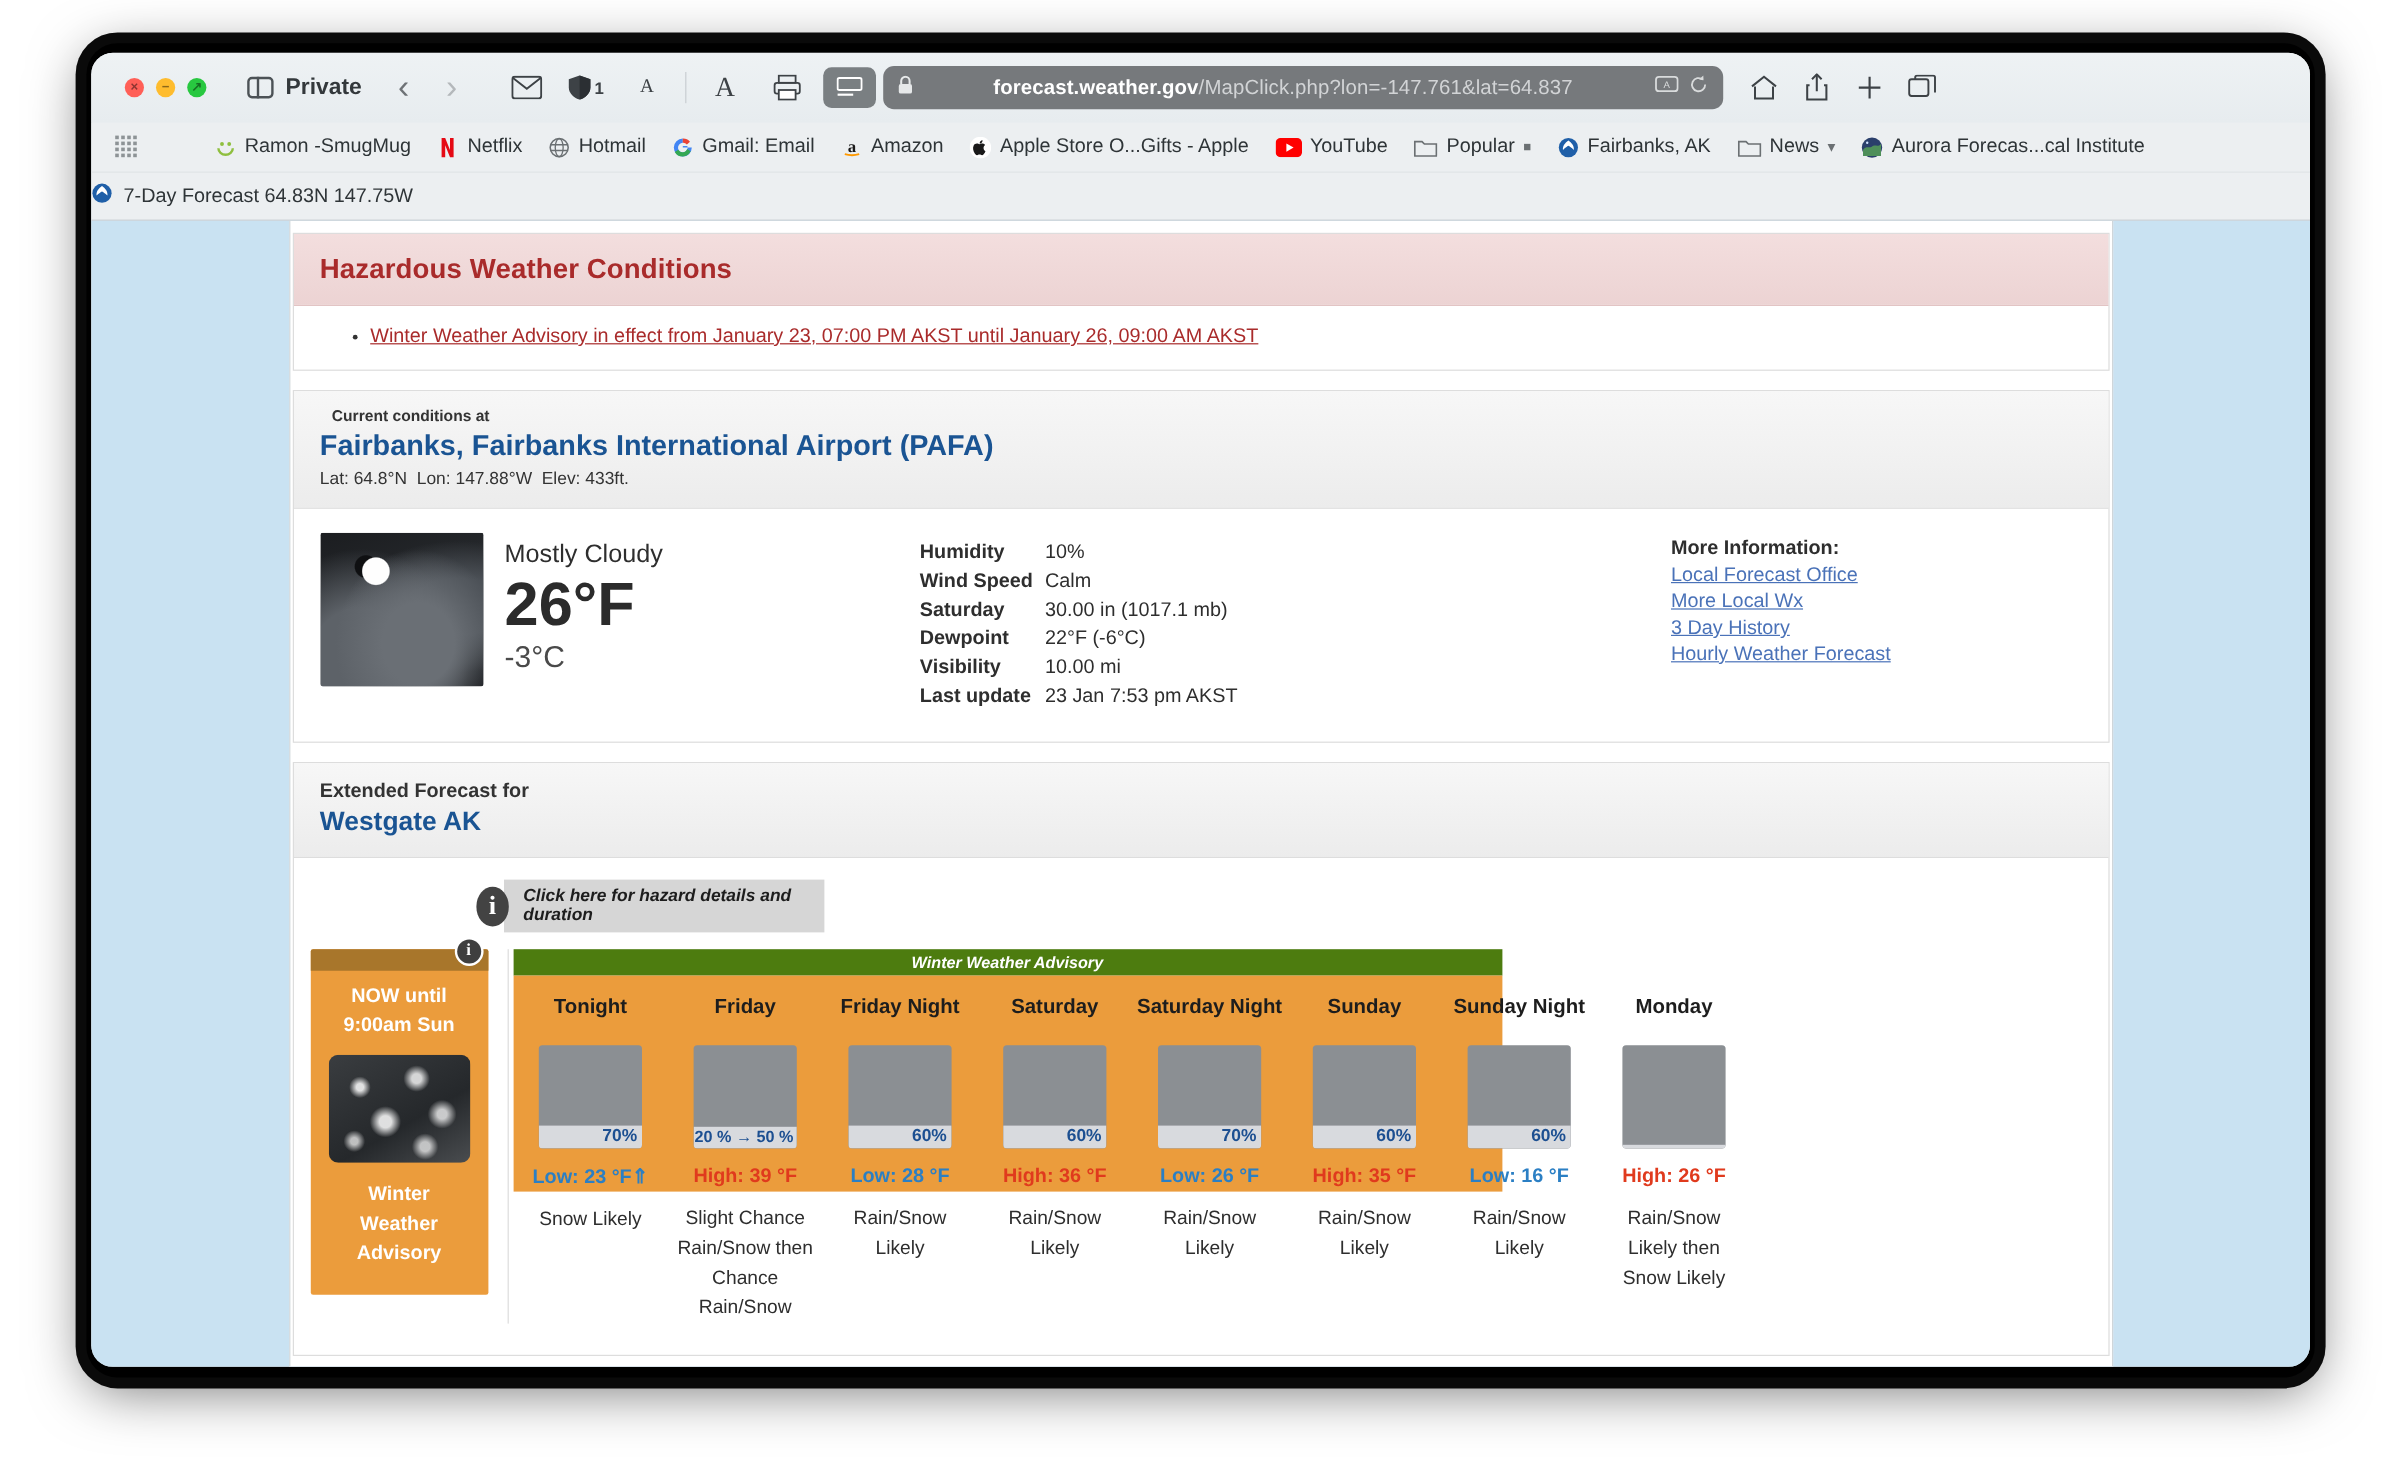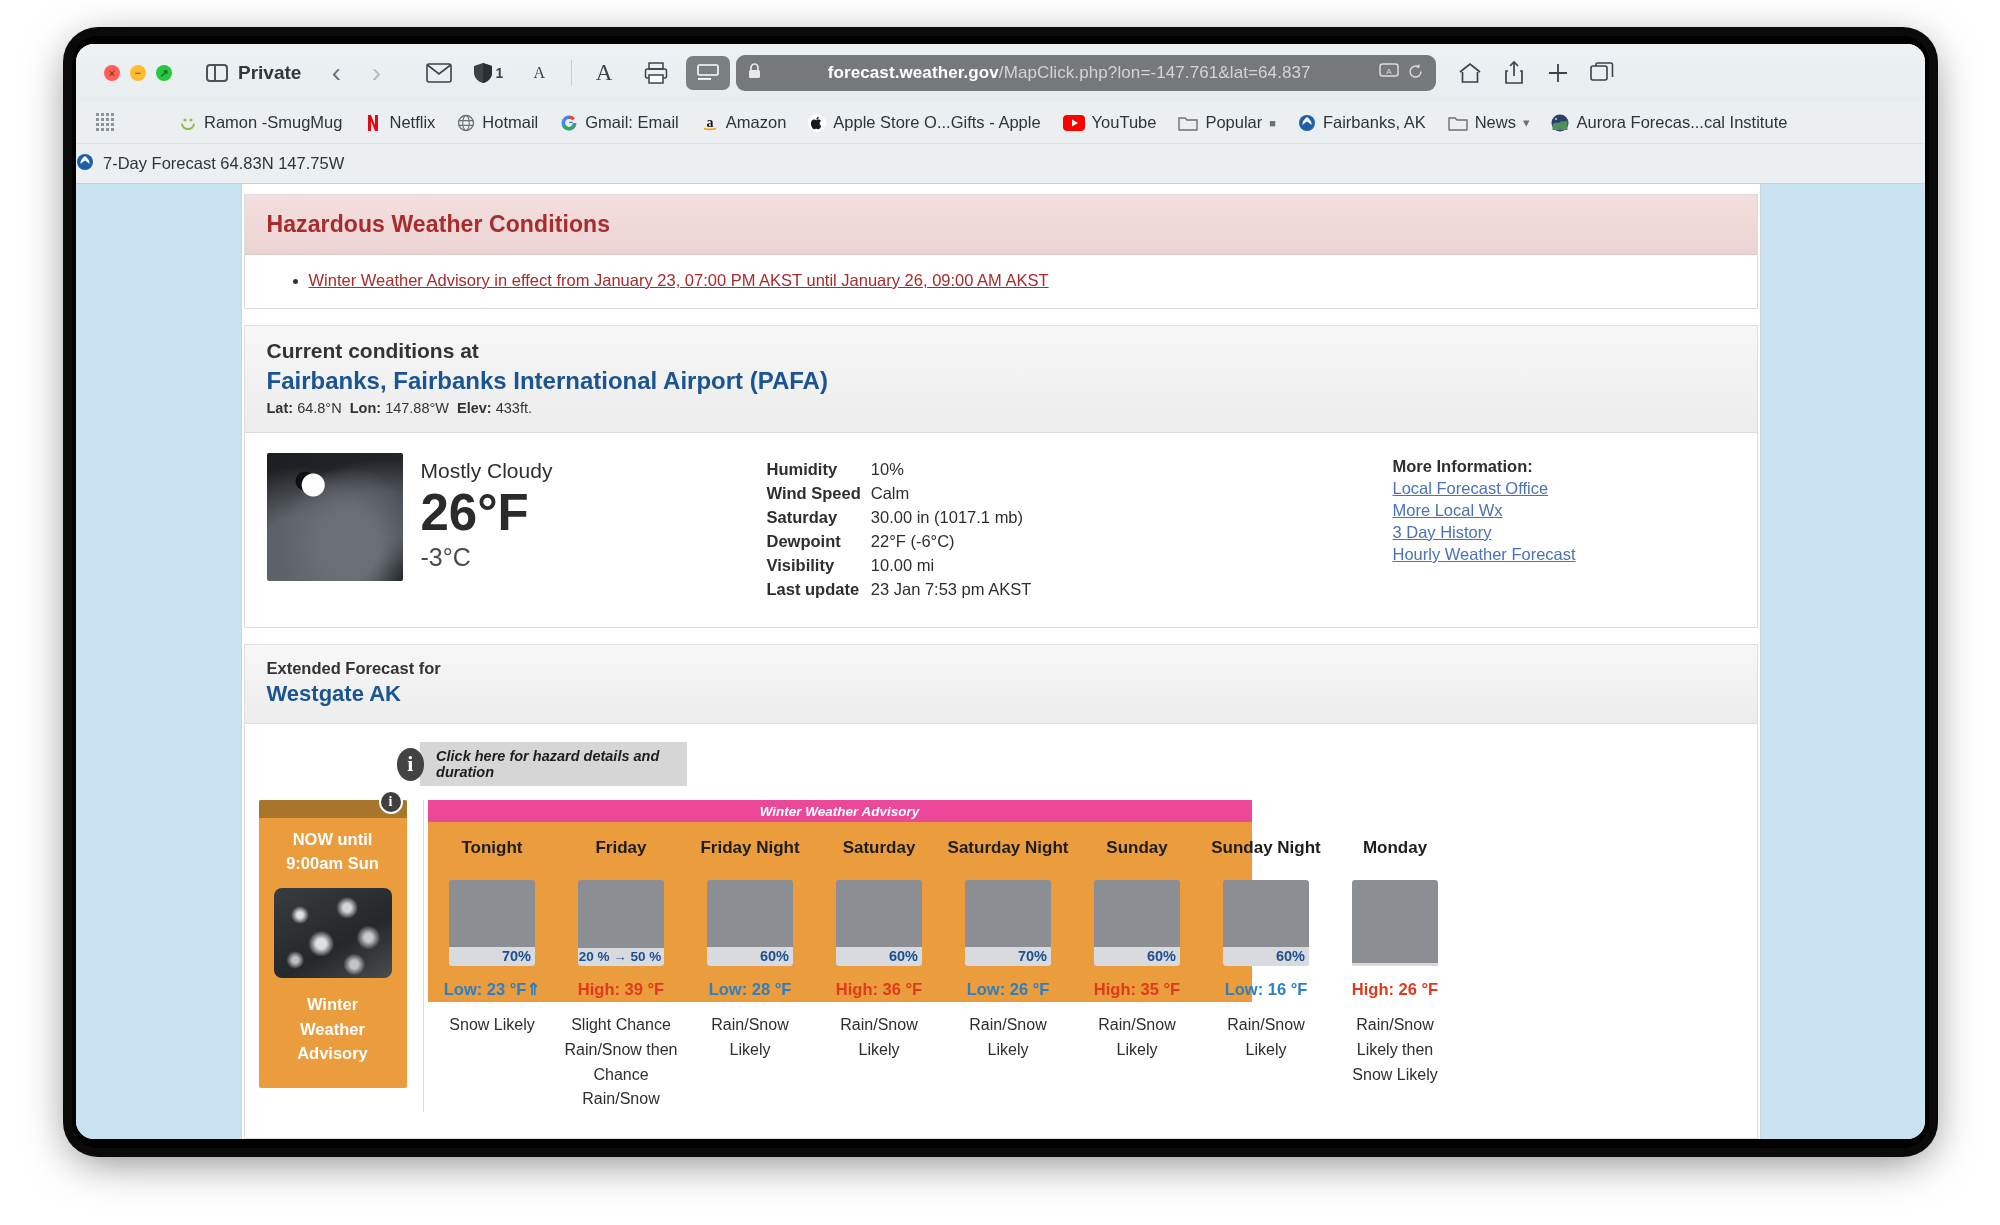--- a/index.html
+++ b/index.html
@@ -142,24 +142,24 @@
   .hazard-link {
     color:#a92b2b; text-decoration: underline; font-size:16.5px;
   }
 
   
   .cc-head {
     background: linear-gradient(#f7f7f7,#ececec);
     padding: 13px 22px 16px 22px;
     border-bottom:1px solid #ddd;
   }
-  .cc-head .sub { font-size:21px; color:#333; font-weight:600; }
+  .cc-head .sub { font-size:13px; color:#333; font-weight:600;margin-left:10px; }
   .cc-head .title { font-size:24px; color:#1a5493; font-weight:700; margin-top:4px;}
   .cc-head .coords { font-size:14.5px; color:#333; margin-top:5px;}
-  .cc-head .coords b { font-weight:700; }
+  .cc-head .coords b { font-weight:400; }
 
   .cc-body { display:flex; padding: 20px 34px 26px 22px; }
   .cc-left { width: 300px; display:flex; gap: 18px; }
   .cc-img {
     width: 136px; height: 128px; border-radius: 2px; flex:none;
     background:
       radial-gradient(circle at 34% 25%, #fefefe 0 11px, rgba(255,255,255,0) 12px),
       radial-gradient(circle at 28% 22%, #0f1012 0 9px, rgba(0,0,0,0) 10px),
       radial-gradient(ellipse at 60% 72%, #6a6f75 0 26%, rgba(0,0,0,0) 60%),
       radial-gradient(ellipse at 25% 85%, #5d6268 0 30%, rgba(0,0,0,0) 62%),
@@ -229,21 +229,21 @@
       radial-gradient(circle at 68% 85%, rgba(255,255,255,.7) 0 4px, rgba(255,255,255,0) 11px),
       linear-gradient(150deg,#3a3d40,#25282b 60%,#4a4d50);
   }
   .now-card .nc-txt { text-align:center; color:#fff; font-weight:700; font-size:16.5px; line-height:1.5; margin-top:14px;}
 
   .divider { width:1px; background:#dcdcdc; align-self:stretch; margin-right: 4px;}
 
   .days-wrap { flex:1; position:relative; }
   .advisory-bar {
     position:absolute; left:0; top:0; height:22px; width: 824px;
-    background:#ec4899; color:#fff; font-size:13.5px; font-style:italic; font-weight:700;
+    background:#4d7c0f; color:#fff; font-size:13.5px; font-style:italic; font-weight:700;
     display:flex; align-items:center; justify-content:center;
   }
   .advisory-bg {
     position:absolute; left:0; top:22px; height: 180px; width: 824px; background:#eb9c3c;
   }
   .days { display:flex; position:relative; padding-top: 22px;}
   .day { width: 129px; flex:none; text-align:center; position:relative; }
   .day .dname { font-size:17px; font-weight:700; color:#1d1d1d; margin-top:16px; }
   .day .dimg {
     width: 86px; height: 86px; margin: 22px auto 0 auto; position:relative;

